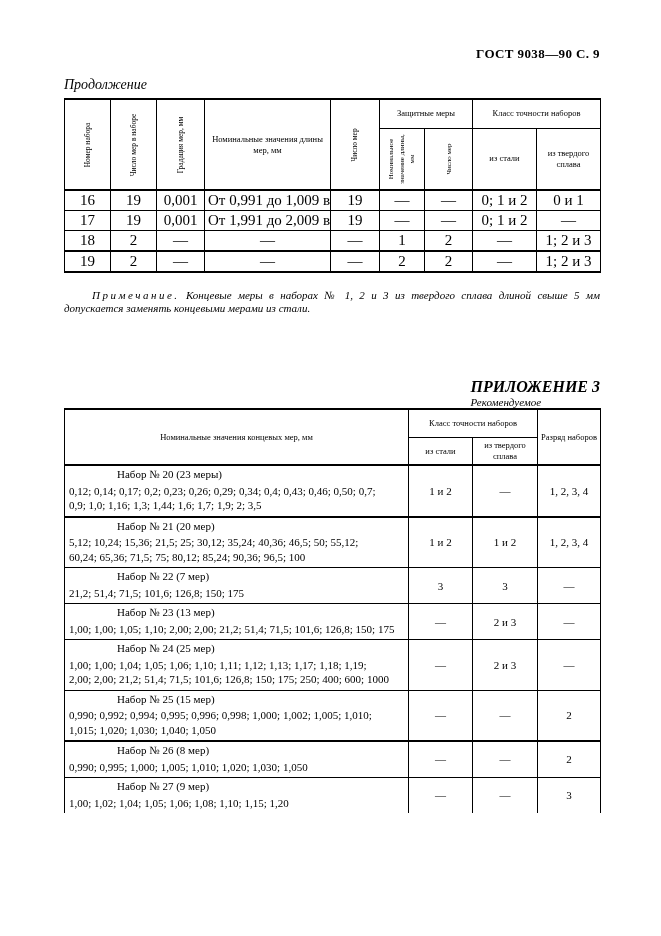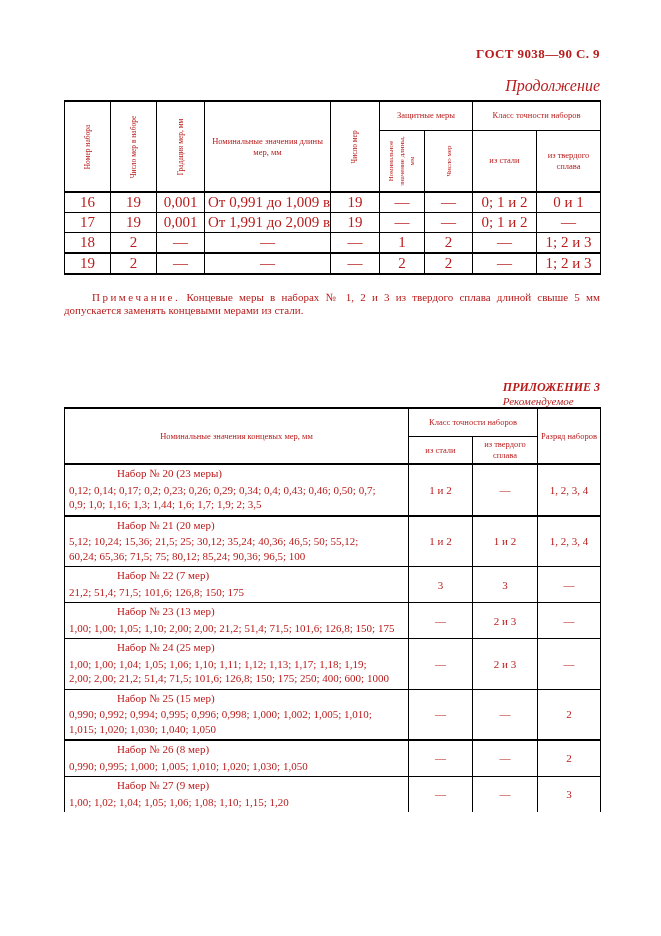--- a/index.html
+++ b/index.html
@@ -1,35 +1,35 @@
 <!DOCTYPE html>
 <html lang="ru"><head>
 <meta charset="utf-8">
 <style>
   * { margin: 0; padding: 0; box-sizing: border-box; }
   html, body { background: #e8e8e8; }
   .page {
     width: 661px; height: 936px;
     background: #ffffff;
-    color: #b91c1c;
+    color: #000000;
     font-family: "Liberation Serif", "DejaVu Serif", serif;
     padding: 46px 61px 0 64px;
     position: relative;
     overflow: hidden;
   }
   .doc-header {
     text-align: right;
     font-weight: bold;
     font-size: 13px;
     letter-spacing: 0.4px;
   }
   .continuation {
-    text-align: right;
+    text-align: left;
     font-style: italic;
-    font-size: 16px;
+    font-size: 14px;
     margin-top: 15px;
     margin-bottom: 5px;
   }
 
   table { border-collapse: collapse; table-layout: fixed; width: 536px; }
   th, td { border: 1px solid #000; padding: 1px 3px; overflow: hidden; }
   thead th { font-weight: normal; text-align: center; vertical-align: middle; }
 
   
   .t1 thead tr:first-child th { border-top: 2px solid #000; }
@@ -57,30 +57,31 @@
   th.vert.short .rot { width: 56px; font-size: 7px; }
 
   
   .note {
     margin-top: 16px;
     font-size: 11px;
     line-height: 1.2;
     text-align: justify;
     text-indent: 28px;
     width: 536px;
+    font-style: italic;
   }
   .note .note-label { letter-spacing: 2.5px; }
 
   
   .appendix {
     margin-top: 63px;
     display: flex; justify-content: flex-end;
   }
   .appendix .inner { text-align: left; min-width: 92px; }
-  .appendix-title { font-weight: bold; font-style: italic; font-size: 12px; }
+  .appendix-title { font-weight: bold; font-style: italic; font-size: 16px; }
   .appendix-subtitle { font-style: italic; font-size: 11px; }
 
   .section-title {
     margin-top: 35px;
     margin-bottom: 13px;
     text-align: center;
     font-weight: bold;
     font-size: 12.5px;
     letter-spacing: 0.2px;
     width: 536px;

